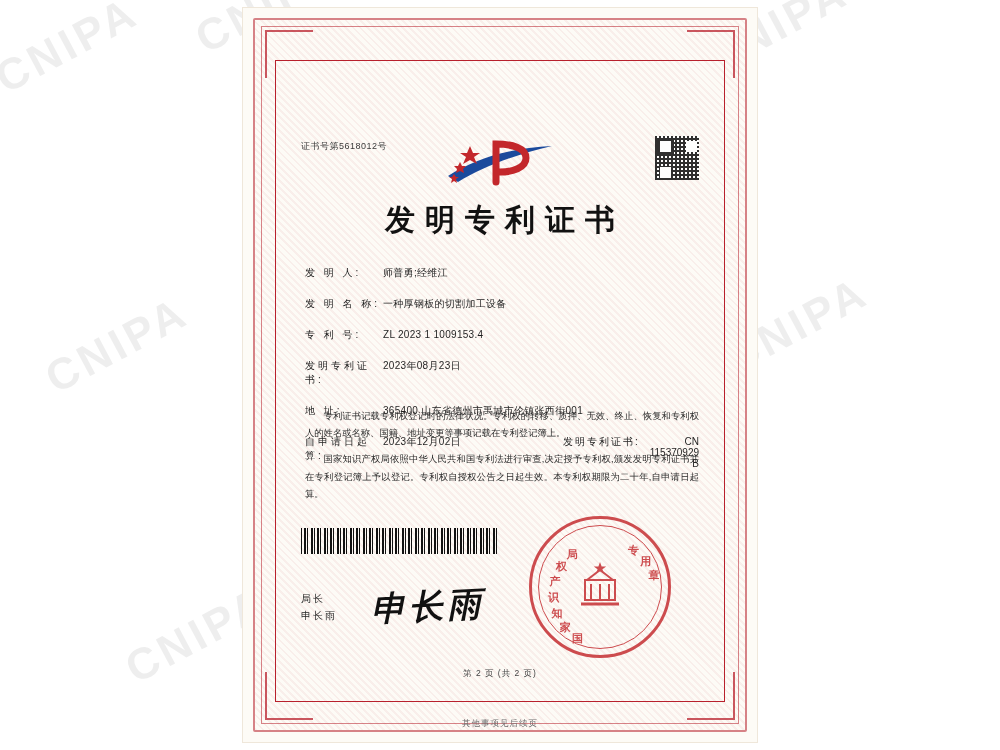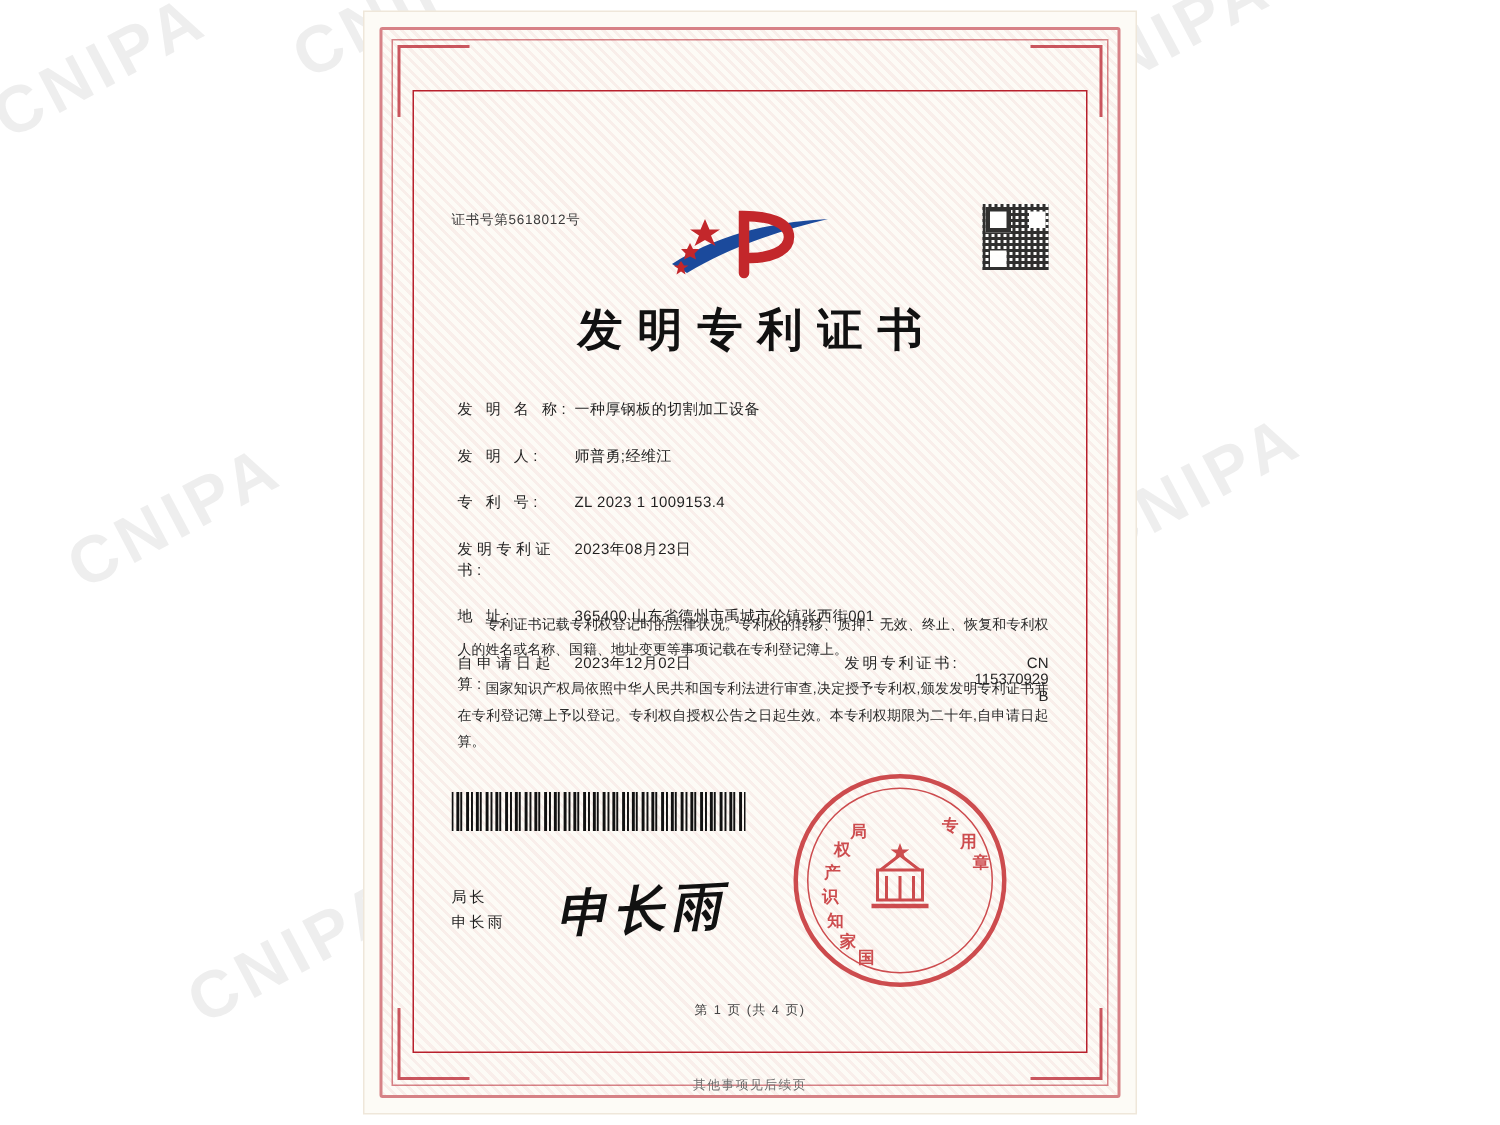--- a/index.html
+++ b/index.html
@@ -340,27 +340,27 @@
           <polygon points="20,30 22,34 26,34 23,37 24,41 20,39 16,41 17,37 14,34 18,34" fill="#c3272b"></polygon>
           <polygon points="14,42 16,45 19,45 16,47 17,51 14,49 11,51 12,47 9,45 12,45" fill="#c3272b"></polygon>
         </svg>
       </div>
 
       <div class="title">发明专利证书</div>
 
       <div class="fields">
 
         <div class="field-row">
+          <div class="field-label">发 明 人:</div>
+          <div class="field-value">师普勇;经维江</div>
+        </div>
+
+        <div class="field-row">
           <div class="field-label">发 明 名 称:</div>
           <div class="field-value">一种厚钢板的切割加工设备</div>
-        </div>
-
-        <div class="field-row">
-          <div class="field-label">发 明 人:</div>
-          <div class="field-value">师普勇;经维江</div>
         </div>
 
         <div class="field-row">
           <div class="field-label">专 利 号:</div>
           <div class="field-value">ZL 2023 1 1009153.4</div>
         </div>
 
         <div class="field-row">
           <div class="field-label">发明专利证书:</div>
           <div class="field-value">2023年08月23日</div>
@@ -416,18 +416,18 @@
             <path d="M14 20 L27 10 L40 20" fill="none" stroke="#c3272b" stroke-width="2"></path>
             <line x1="18" y1="24" x2="18" y2="40" stroke="#c3272b" stroke-width="2"></line>
             <line x1="27" y1="24" x2="27" y2="40" stroke="#c3272b" stroke-width="2"></line>
             <line x1="36" y1="24" x2="36" y2="40" stroke="#c3272b" stroke-width="2"></line>
             <line x1="8" y1="44" x2="46" y2="44" stroke="#c3272b" stroke-width="3"></line>
             <polygon points="27,2 28.6,6.4 33.2,6.4 29.4,9.2 30.9,13.6 27,10.9 23.1,13.6 24.6,9.2 20.8,6.4 25.4,6.4" fill="#c3272b"></polygon>
           </svg>
         </div>
       </div>
 
-      <div class="page-foot">第 1 页 (共 4 页)</div>
+      <div class="page-foot">第 2 页 (共 2 页)</div>
       <div class="page-note">其他事项见后续页</div>
 
     </div>
   </div>
 </div>
 
 </body></html>

